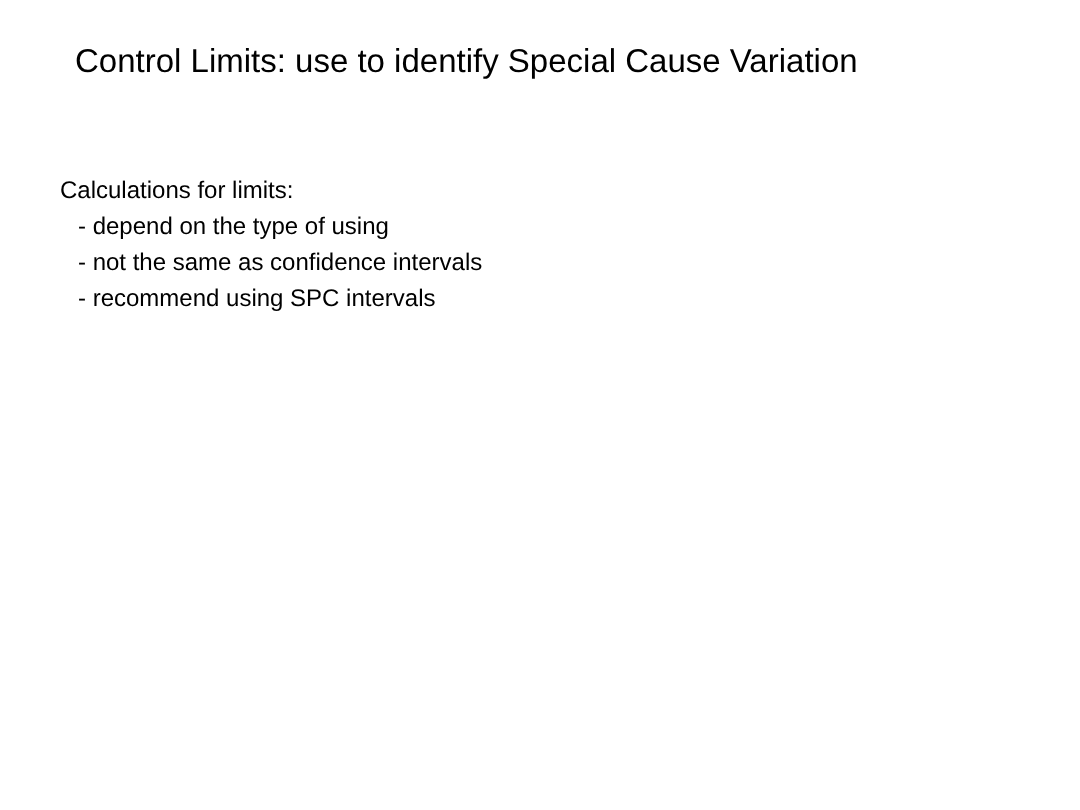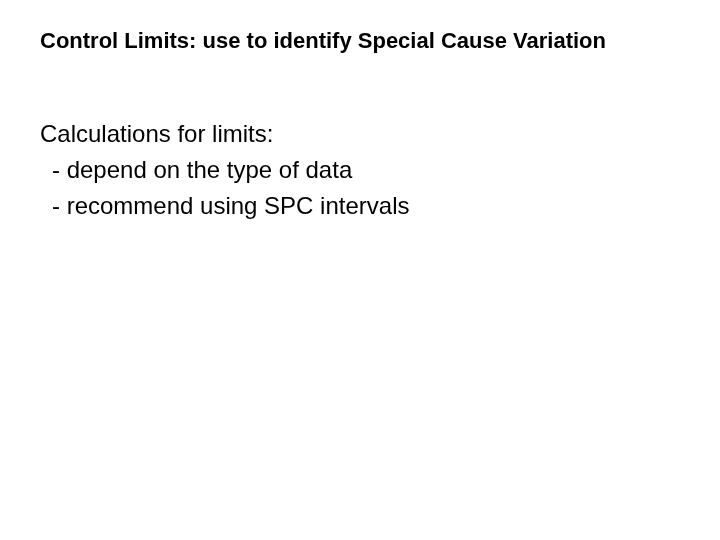--- a/index.html
+++ b/index.html
@@ -13,37 +13,39 @@
       background: #ffffff;
       font-family: Arial, Helvetica, sans-serif;
       color: #000000;
       position: relative;
     }
     .slide {
       padding: 28px 40px 40px 40px;
     }
     .title {
       font-size: 22px;
-      font-weight: bold;
+      font-weight: normal;
       margin-bottom: 62px;
+      margin-left: 10px;
     }
     .body-text {
-      font-size: 24px;
+      font-size: 16px;
       line-height: 1.5;
     }
     .intro-line {
       margin-bottom: 0px;
     }
     .bullet-line {
       padding-left: 12px;
     }
   </style>
 </head>
 <body>
 
 <div class="slide">
   <div class="title">Control Limits: use to identify Special Cause Variation</div>
   <div class="body-text">
     <div class="intro-line">Calculations for limits:</div>
-    <div class="bullet-line">- depend on the type of data</div>
+    <div class="bullet-line">- depend on the type of using</div>
+    <div class="bullet-line">- not the same as confidence intervals</div>
     <div class="bullet-line">- recommend using SPC intervals</div>
   </div>
 </div>
 
 </body></html>

